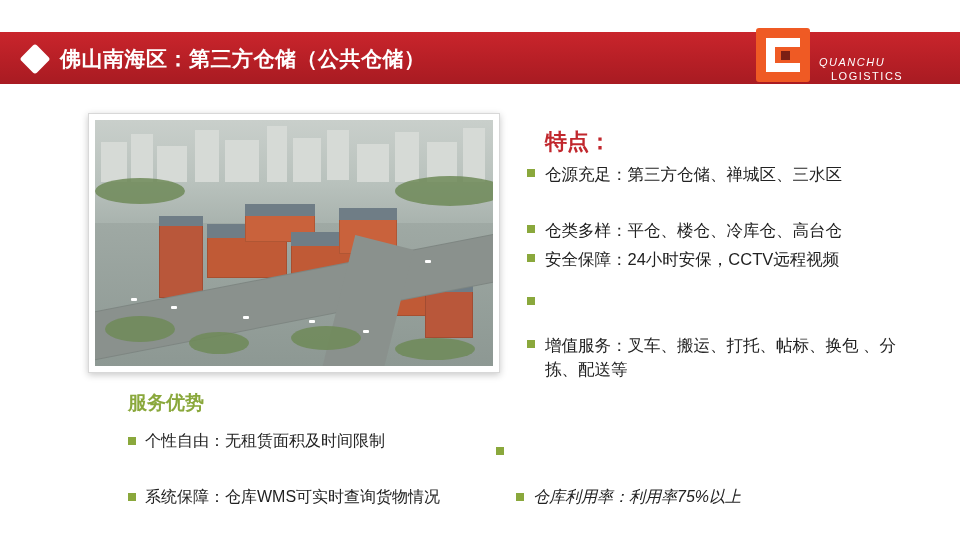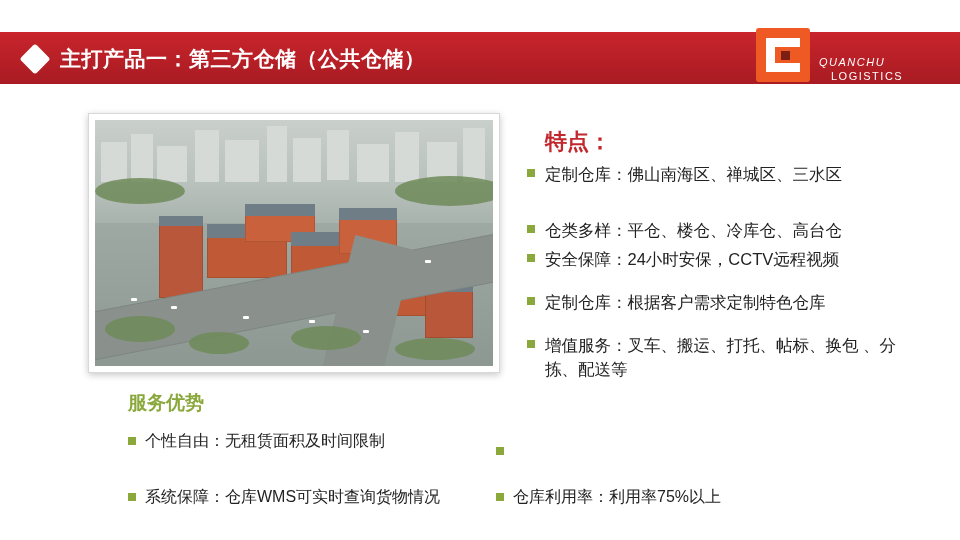--- a/index.html
+++ b/index.html
@@ -245,21 +245,21 @@
     width: 8px;
     height: 8px;
     background: #8aa83c;
   }
 </style>
 </head>
 <body>
 
 <div id="header-bar"></div>
 <div id="header-diamond"></div>
-<div id="header-title">主打产品一：第三方仓储（公共仓储）</div>
+<div id="header-title">佛山南海区：第三方仓储（公共仓储）</div>
 
 <div id="logo-block">
   <div id="logo-mark">
     <div id="logo-mark-inner">
       <div class="bar-left"></div>
       <div class="bar-top"></div>
       <div class="bar-bot"></div>
       <div class="sq"></div>
     </div>
   </div>
@@ -323,48 +323,47 @@
     <div class="p-car" style="left:214px; top:200px;"></div>
     <div class="p-car" style="left:268px; top:210px;"></div>
     <div class="p-car" style="left:330px; top:140px;"></div>
   </div>
 </div>
 
 <div id="features-title">特点：</div>
 
 <div class="feat-row" style="top:163px;">
   <span class="feat-bullet"></span>
-  <span>定制仓库：佛山南海区、禅城区、三水区</span>
+  <span>仓源充足：第三方仓储、禅城区、三水区</span>
 </div>
 <div class="feat-row" style="top:219px;">
   <span class="feat-bullet"></span>
   <span>仓类多样：平仓、楼仓、冷库仓、高台仓</span>
 </div>
 <div class="feat-row" style="top:248px;">
   <span class="feat-bullet"></span>
   <span>安全保障：24小时安保，CCTV远程视频</span>
 </div>
 <div class="feat-row" style="top:291px;">
   <span class="feat-bullet"></span>
-  <span>定制仓库：根据客户需求定制特色仓库</span>
 </div>
 <div class="feat-row" style="top:334px; width:378px;">
   <span class="feat-bullet"></span>
   <span>增值服务：叉车、搬运、打托、帖标、换包 、分拣、配送等</span>
 </div>
 
 <div id="svc-title">服务优势</div>
 
 <div class="svc-row" style="left:145px; top:431px;">
   <span class="svc-bullet"></span>
   <span>个性自由：无租赁面积及时间限制</span>
 </div>
 <div class="svc-row" style="left:513px; top:441px;">
   <span class="svc-bullet"></span>
 </div>
 <div class="svc-row" style="left:145px; top:487px;text-align:right;">
   <span class="svc-bullet"></span>
   <span>系统保障：仓库WMS可实时查询货物情况</span>
 </div>
-<div class="svc-row" style="left:513px; top:487px;">
+<div class="svc-row" style="left:533px; top:487px;font-style:italic;">
   <span class="svc-bullet"></span>
   <span>仓库利用率：利用率75%以上</span>
 </div>
 
 </body></html>

